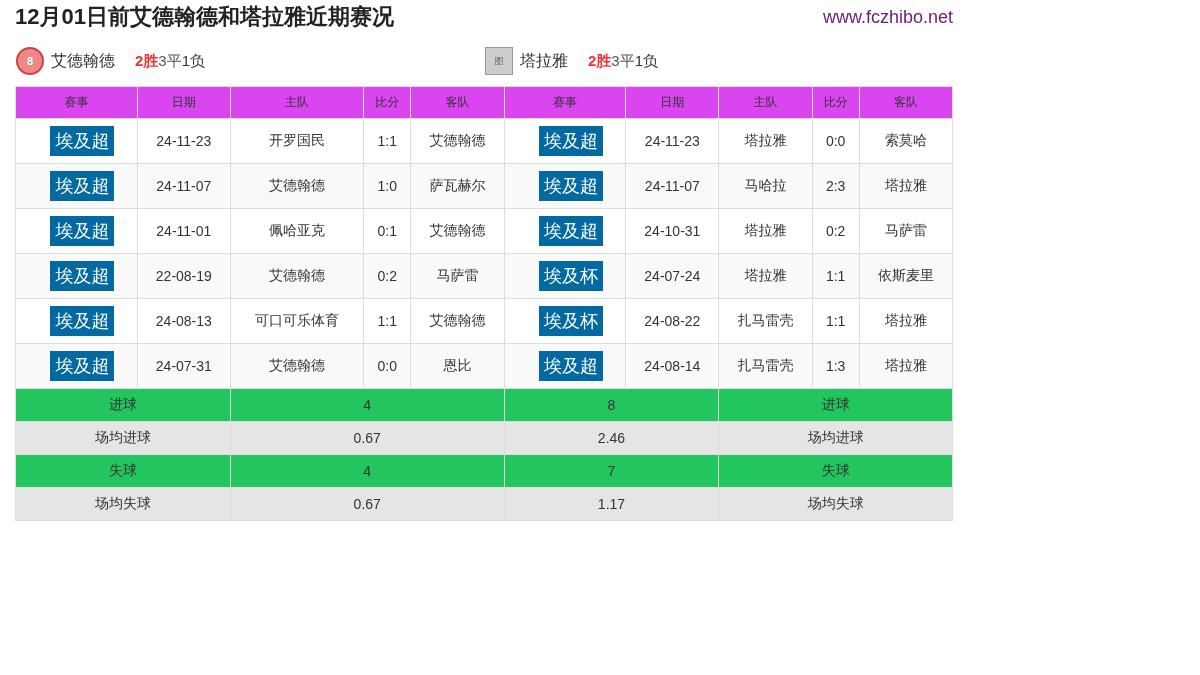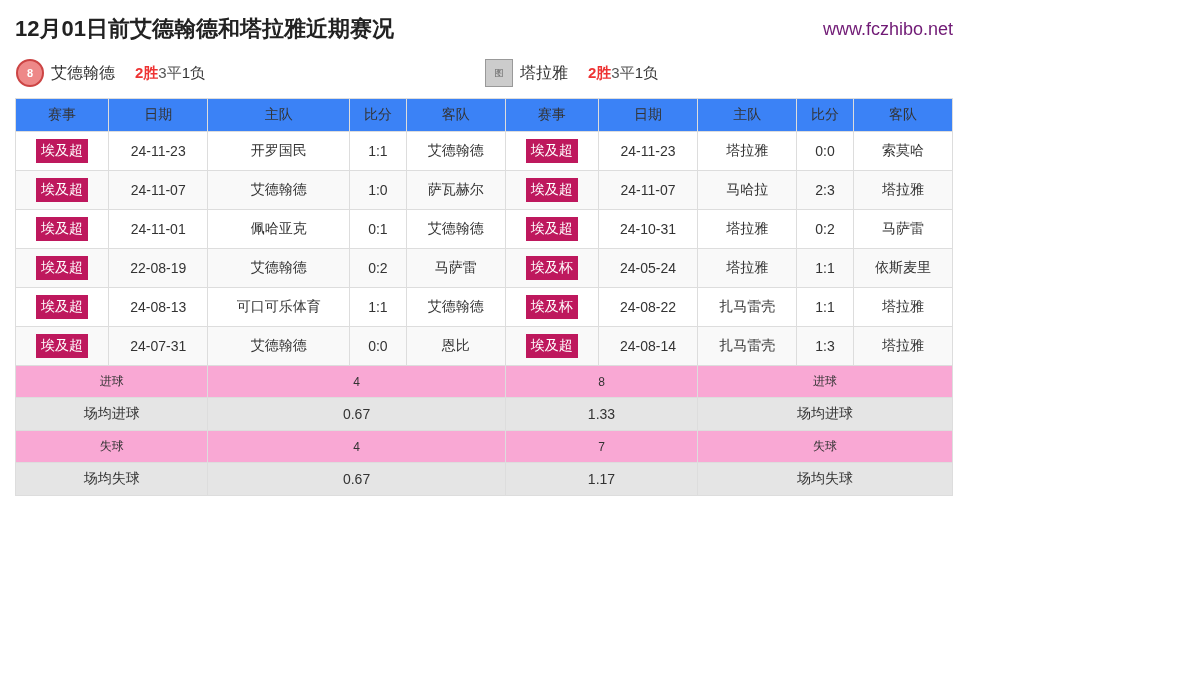--- a/index.html
+++ b/index.html
@@ -6,21 +6,21 @@
     body {
       font-family: "Microsoft YaHei", SimHei, sans-serif;
       background: #fff;
       color: #333;
       font-size: 14px;
       width: 1200px;
       min-height: 675px;
     }
     .page-wrapper {
       width: 968px;
-      padding: 14px 15px;
+      padding: 2px 15px;
     }
     .header-row {
       display: flex;
       justify-content: space-between;
       align-items: center;
       margin-bottom: 10px;
     }
     .main-title {
       font-size: 22px;
       font-weight: bold;
@@ -82,46 +82,47 @@
       color: #333;
     }
     .win { color: #e33; font-weight: bold; }
     .draw { color: #555; }
     .loss { color: #333; }
     .main-table {
       width: 100%;
       border-collapse: collapse;
     }
     .main-table th {
-      background: #3b82f6;
+      background: #d946ef;
       border: 1px solid #ddd;
       padding: 7px 4px;
       text-align: center;
       font-weight: normal;
-      font-size: 14px;
+      font-size: 12px;
       color: #333;
     }
     .main-table td {
       border: 1px solid #ddd;
       padding: 7px 4px;
       text-align: center;
       font-size: 14px;
     }
     .league-badge {
-      background: #be185d;
+      background: #0369a1;
       color: #fff;
       padding: 3px 5px;
-      font-size: 14px;
+      font-size: 18px;
       display: inline-block;
+      margin-left: 12px;
     }
     .row-even { background: #fff; }
     .row-odd { background: #f9f9f9; }
     .stats-row td {
-      background: #f9a8d4;
-      font-size: 12px;
+      background: #22c55e;
+      font-size: 14px;
     }
     .stats-row-alt td {
       background: #e5e5e5;
       font-size: 14px;
     }
     .divider-col {
       border-left: 2px solid #bbb;
     }
   </style>
 </head>
@@ -211,21 +212,21 @@
       <td>0:2</td>
       <td>马萨雷</td>
     </tr>
         <tr class="row-odd">
       <td><span class="league-badge">埃及超</span></td>
       <td>22-08-19</td>
       <td>艾德翰德</td>
       <td>0:2</td>
       <td>马萨雷</td>
       <td class="divider-col"><span class="league-badge">埃及杯</span></td>
-      <td>24-05-24</td>
+      <td>24-07-24</td>
       <td>塔拉雅</td>
       <td>1:1</td>
       <td>依斯麦里</td>
     </tr>
         <tr class="row-even">
       <td><span class="league-badge">埃及超</span></td>
       <td>24-08-13</td>
       <td>可口可乐体育</td>
       <td>1:1</td>
       <td>艾德翰德</td>
@@ -252,21 +253,21 @@
     <tbody>
         <tr class="stats-row">
       <td colspan="2">进球</td>
       <td colspan="3">4</td>
       <td colspan="2" class="divider-col">8</td>
       <td colspan="3">进球</td>
     </tr>
     <tr class="stats-row-alt">
       <td colspan="2">场均进球</td>
       <td colspan="3">0.67</td>
-      <td colspan="2" class="divider-col">1.33</td>
+      <td colspan="2" class="divider-col">2.46</td>
       <td colspan="3">场均进球</td>
     </tr>
     <tr class="stats-row">
       <td colspan="2">失球</td>
       <td colspan="3">4</td>
       <td colspan="2" class="divider-col">7</td>
       <td colspan="3">失球</td>
     </tr>
     <tr class="stats-row-alt">
       <td colspan="2">场均失球</td>

